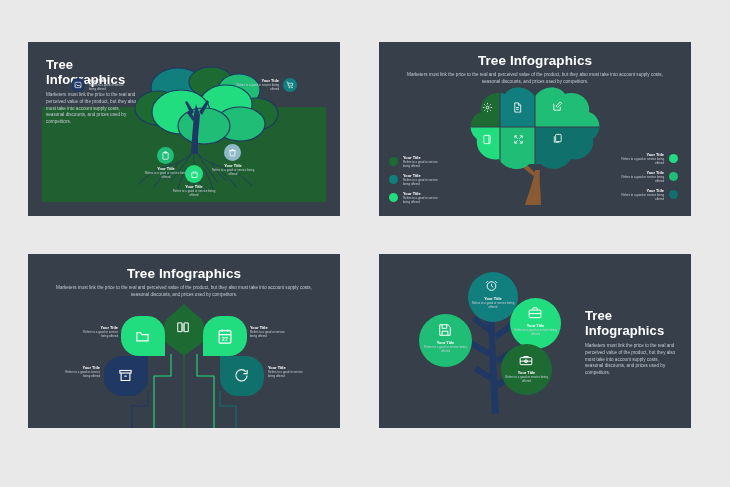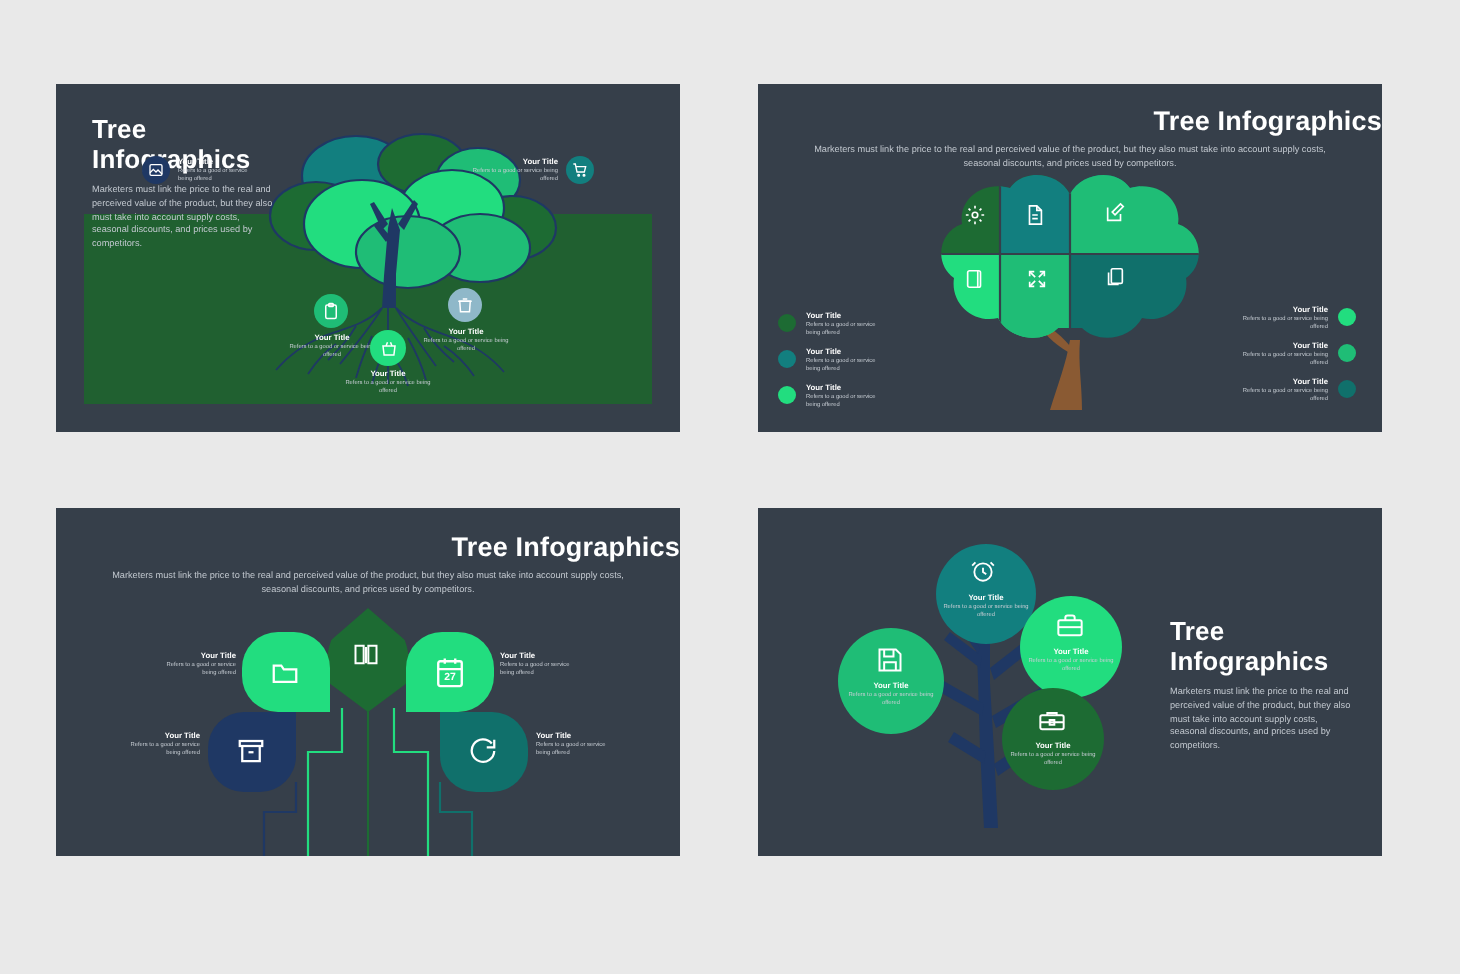--- a/index.html
+++ b/index.html
@@ -18,21 +18,21 @@
     position:absolute;
     background:#363f4a;
     overflow:hidden;
   }
   #slide1{left:28px;top:42px;width:312px;height:174px;}
   #slide2{left:379px;top:42px;width:312px;height:174px;}
   #slide3{left:28px;top:254px;width:312px;height:174px;}
   #slide4{left:379px;top:254px;width:312px;height:174px;}
 
   .h-left{color:#ffffff;font-size:13px;font-weight:bold;line-height:1.12;letter-spacing:.1px;}
-  .h-center{color:#ffffff;font-size:13.5px;font-weight:bold;text-align:right;letter-spacing:.1px;}
+  .h-center{color:#ffffff;font-size:13.5px;font-weight:bold;text-align:center;letter-spacing:.1px;}
   .body-left{color:#c3c9d0;font-size:4.6px;line-height:1.48;}
   .body-center{color:#c3c9d0;font-size:4.6px;line-height:1.5;text-align:center;}
 
   .lbl{position:absolute;}
   .lbl .t{color:#ffffff;font-size:3.9px;font-weight:bold;line-height:1.15;}
   .lbl .s{color:#c8ced5;font-size:2.9px;line-height:1.25;margin-top:.6px;}
   .lbl.c{text-align:center;}
   .lbl.r{text-align:right;}
 
   .circ{position:absolute;border-radius:50%;display:flex;align-items:center;justify-content:center;}

